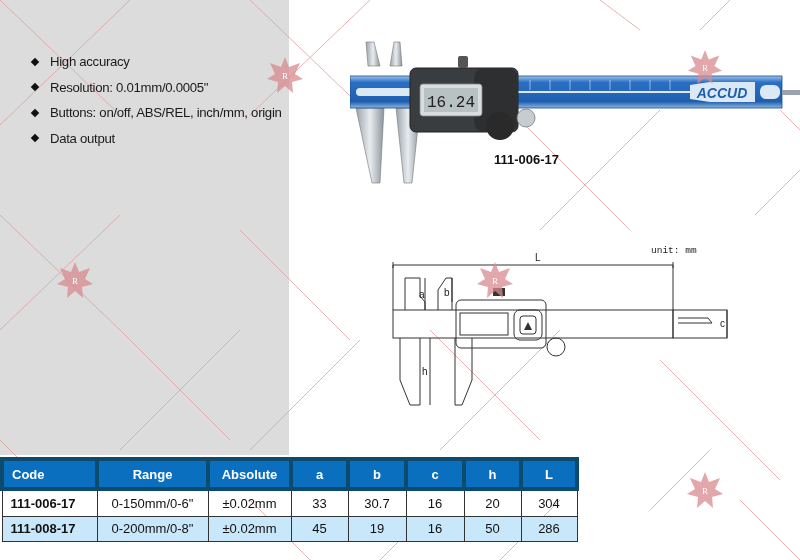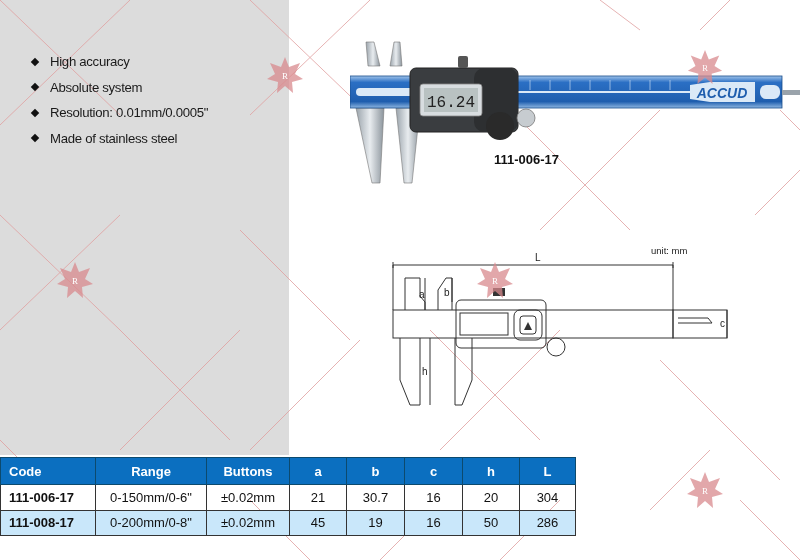--- a/index.html
+++ b/index.html
@@ -5,23 +5,23 @@
   html,body{margin:0;padding:0;}
   body{width:800px;height:560px;position:relative;overflow:hidden;background:#ffffff;font-family:"Liberation Sans",sans-serif;}
   .panel{position:absolute;left:0;top:0;width:289px;height:455px;background:#dcdcdc;}
   .features{position:absolute;left:14px;top:33px;margin:16px;padding:0;list-style:none;}
   .features li{height:25.5px;display:flex;align-items:center;font-size:13.2px;color:#1a1a1a;letter-spacing:-0.3px;}
   .features .bullet{display:inline-block;width:6px;height:6px;background:#111;transform:rotate(45deg);margin-right:12px;margin-left:2px;}
   .watermark-lines{position:absolute;left:0;top:0;width:800px;height:560px;pointer-events:none;}
   .photo{position:absolute;left:350px;top:38px;width:460px;height:150px;}
   .photo-caption{position:absolute;left:494px;top:152px;font-size:13px;font-weight:bold;color:#111;}
   .drawing{position:absolute;left:380px;top:240px;width:360px;height:180px;}
-  .unit{position:absolute;left:651px;top:245px;font-size:9.5px;color:#222;}
+  .unit{position:absolute;left:651px;top:245px;font-size:9.5px;color:#222;font-family:Liberation Mono, monospace;}
   table.spec{position:absolute;left:0;top:457px;border-collapse:collapse;width:575px;table-layout:fixed;}
-  table.spec th{background:#0b6fc0;color:#fff;font-weight:bold;font-size:13px;height:26px;border:1px solid #0c4a6e;text-align:center;padding:0;}
+  table.spec th{background:#0b6fc0;color:#fff;font-weight:bold;font-size:13px;height:26px;border:4px solid #0c4a6e;text-align:center;padding:0;}
   table.spec th.first{text-align:left;padding-left:8px;}
   table.spec td{font-size:13px;color:#111;height:24.5px;border:1px solid #333;text-align:center;padding:0;}
   table.spec td.code{text-align:left;padding-left:8px;font-weight:bold;}
   table.spec tr.alt td{background:#c9e7fa;margin-top:35px;}
   .wm{position:absolute;}
 </style>
 </head>
 <body>
 
 <div class="panel"></div>
@@ -56,29 +56,29 @@
   </g>
 </svg>
 
 <ul class="features">
   <li>
       <span class="bullet"></span>
       <span>High accuracy</span>
     </li>
   <li>
       <span class="bullet"></span>
-      <span>Absolute system</span>
-    </li>
-  <li>
-      <span class="bullet"></span>
       <span>Resolution: 0.01mm/0.0005"</span>
     </li>
   <li>
       <span class="bullet"></span>
-      <span>Made of stainless steel</span>
+      <span>Buttons: on/off,  ABS/REL, inch/mm, origin</span>
+    </li>
+  <li>
+      <span class="bullet"></span>
+      <span>Data output</span>
     </li>
 </ul>
 
 <svg class="photo" viewBox="0 0 460 150">
   <defs>
     <linearGradient id="steel" x1="0" y1="0" x2="1" y2="0">
       <stop offset="0" stop-color="#9aa3ab"></stop>
         <stop offset="0.5" stop-color="#e8ecef"></stop>
         <stop offset="1" stop-color="#8b949c"></stop>
     </linearGradient>
@@ -199,34 +199,34 @@
       <col style="width:57px">
       <col style="width:58px">
       <col style="width:58px">
       <col style="width:57px">
       <col style="width:56px">
   </colgroup>
   <thead>
     <tr>
       <th class="first">Code</th>
       <th>Range</th>
-      <th>Buttons</th>
+      <th>Absolute</th>
       <th>a</th>
       <th>b</th>
       <th>c</th>
       <th>h</th>
       <th>L</th>
     </tr>
   </thead>
   <tbody>
     <tr>
       <td class="code">111-006-17</td>
       <td>0-150mm/0-6"</td>
       <td>±0.02mm</td>
-      <td>21</td>
+      <td>33</td>
       <td>30.7</td>
       <td>16</td>
       <td>20</td>
       <td>304</td>
     </tr>
     <tr class="alt">
       <td class="code">111-008-17</td>
       <td>0-200mm/0-8"</td>
       <td>±0.02mm</td>
       <td>45</td>

